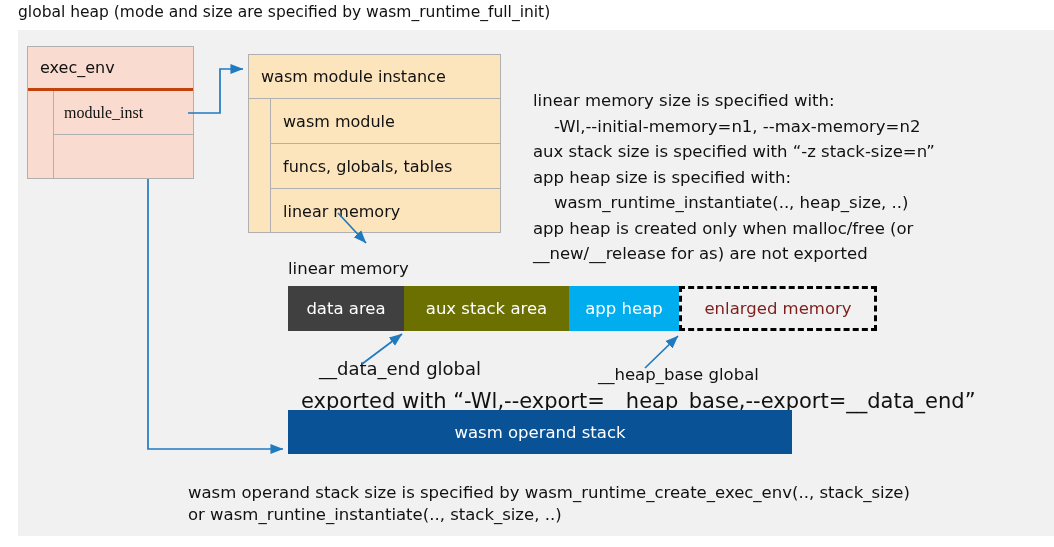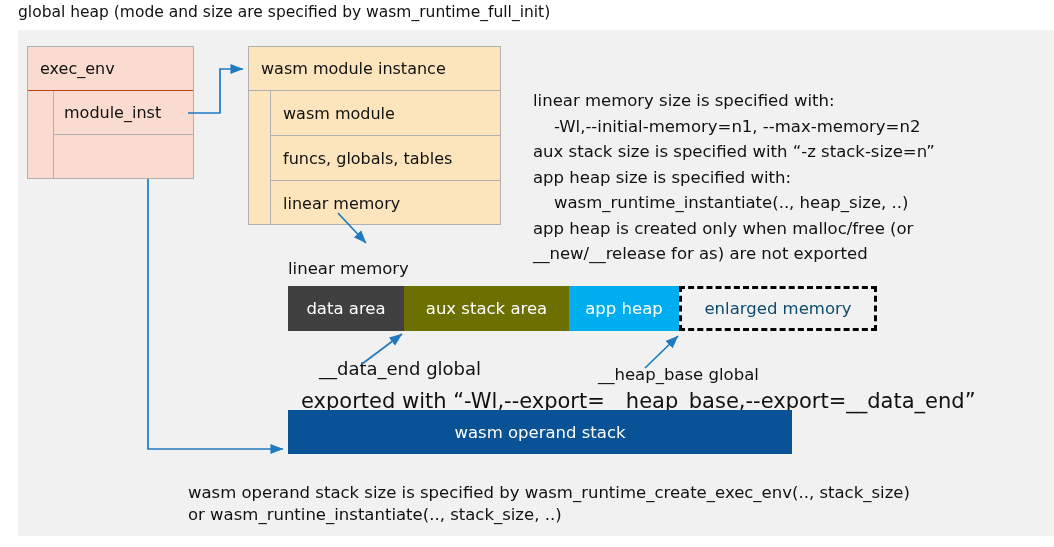--- a/index.html
+++ b/index.html
@@ -7,52 +7,52 @@
        font-family:"DejaVu Sans","Liberation Sans",sans-serif;color:#111;}
 
   #title{position:absolute;left:18px;top:3px;font-size:15.5px;color:#111;white-space:nowrap;
          font-family:"DejaVu Sans",sans-serif;}
 
   #panel{position:absolute;left:18px;top:30px;width:1036px;height:506px;background:#f1f1f1;}
 
   
   #execenv{position:absolute;left:27px;top:46px;width:167px;height:133px;
            background:#fadbd0;border:1px solid #b0b0b0;box-sizing:border-box;}
-  #execenv .hdr{height:44px;border-bottom:1px solid #c2410c;box-sizing:border-box;
+  #execenv .hdr{height:44px;border-bottom:3px solid #c2410c;box-sizing:border-box;
                 display:flex;align-items:center;padding-left:12px;font-size:16px;}
   #execenv .indent{position:absolute;left:0;top:44px;width:26px;height:88px;
                    border-right:1px solid #b0b0b0;box-sizing:border-box;}
   #execenv .row{position:absolute;left:26px;width:140px;height:44px;box-sizing:border-box;
-                display:flex;align-items:center;padding-left:10px;font-size:16px;}
+                display:flex;align-items:center;padding-left:10px;font-size:16px;font-family:Liberation Serif, serif;}
   #execenv .row.r1{top:44px;border-bottom:1px solid #b0b0b0;}
   #execenv .row.r2{top:88px;}
 
   
-  #wmi{position:absolute;left:248px;top:46px;width:253px;height:179px;
+  #wmi{position:absolute;left:248px;top:54px;width:253px;height:179px;
        background:#fce4bc;border:1px solid #b0b0b0;box-sizing:border-box;}
   #wmi .hdr{height:44px;border-bottom:1px solid #b0b0b0;box-sizing:border-box;
             display:flex;align-items:center;padding-left:12px;font-size:16px;}
   #wmi .indent{position:absolute;left:0;top:44px;width:22px;height:133px;
                border-right:1px solid #b0b0b0;box-sizing:border-box;}
   #wmi .row{position:absolute;left:22px;width:229px;height:45px;box-sizing:border-box;
             display:flex;align-items:center;padding-left:12px;font-size:16px;}
   #wmi .row.r1{top:44px;border-bottom:1px solid #b0b0b0;}
   #wmi .row.r2{top:89px;border-bottom:1px solid #b0b0b0;}
   #wmi .row.r3{top:134px;}
 
   
   #notes{position:absolute;left:533px;top:48px;width:515px;font-size:16.5px;line-height:25.5px;
          white-space:pre;color:#111;margin-top:40px;}
 
   
   #lm-label{position:absolute;left:288px;top:259px;font-size:16.5px;color:#111;}
   #membar{position:absolute;left:288px;top:286px;height:45px;display:flex;}
   #membar .seg{display:flex;align-items:center;justify-content:center;
                color:#ffffff;font-size:16.5px;box-sizing:border-box;}
-  #membar .seg.enlarged{background:#f1f1f1;color:#0c4a6e;border:3px dashed #000000;}
+  #membar .seg.enlarged{background:#f1f1f1;color:#7f1d1d;border:3px dashed #000000;}
 
   
   #ann-data-end{position:absolute;left:319px;top:358px;font-size:18px;}
   #ann-heap-base{position:absolute;left:598px;top:365px;font-size:16.5px;}
   #ann-export{position:absolute;left:301px;top:389px;font-size:21px;}
 
   
   #opstack{position:absolute;left:288px;top:410px;width:504px;height:44px;
            background:#0a5296;display:flex;align-items:center;justify-content:center;
            color:#ffffff;font-size:16.5px;}

